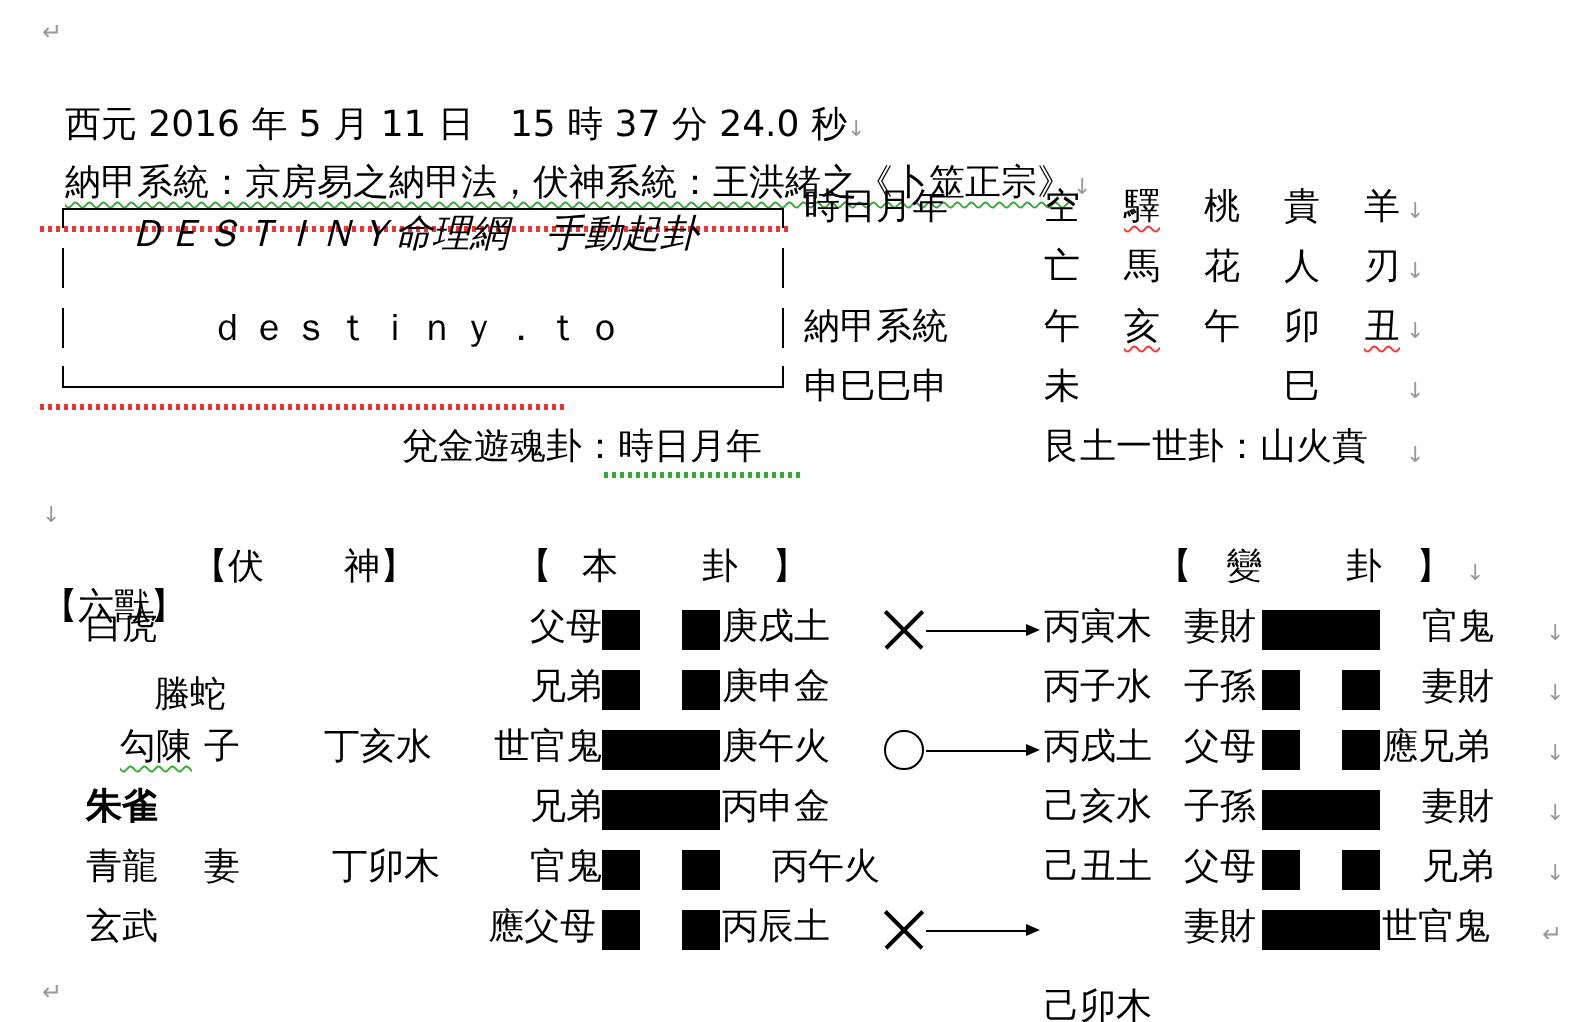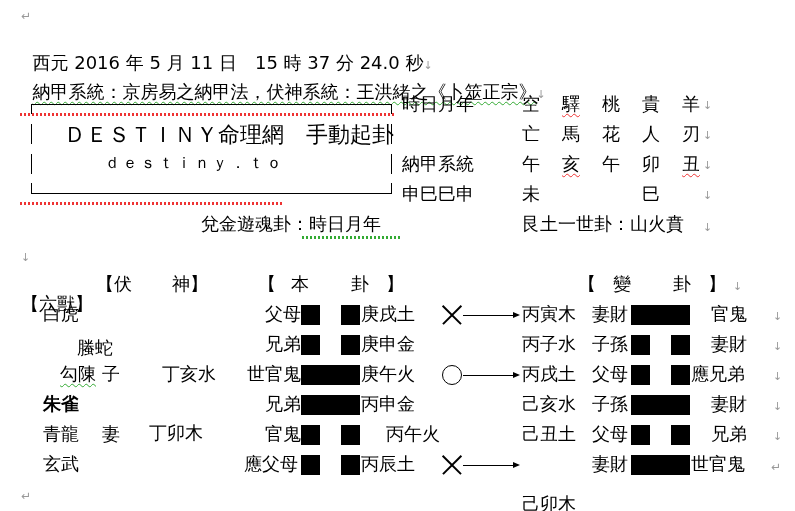--- a/index.html
+++ b/index.html
@@ -45,22 +45,22 @@
   <div class="hl" style="left:31px;top:104px;width:1px;height:10px;"></div>
   <div class="hl" style="left:31px;top:124px;width:1px;height:20px;"></div>
   <div class="hl" style="left:31px;top:154px;width:1px;height:20px;"></div>
   <div class="hl" style="left:31px;top:183px;width:1px;height:11px;"></div>
   <div class="hl" style="left:391px;top:104px;width:1px;height:10px;"></div>
   <div class="hl" style="left:391px;top:124px;width:1px;height:20px;"></div>
   <div class="hl" style="left:391px;top:154px;width:1px;height:20px;"></div>
   <div class="hl" style="left:391px;top:183px;width:1px;height:11px;"></div>
   <div class="wave-red" style="left:20px;top:113px;width:375px;"></div>
   <div class="wave-red" style="left:20px;top:202px;width:262px;"></div>
-  <div class="abs serif" style="left:64px;top:124px;font-size:22px;">ＤＥＳＴＩＮＹ命理網　手動起卦</div>
-  <div class="abs serif" style="left:104px;top:155px;font-size:16px;letter-spacing:2px;">ｄｅｓｔｉｎｙ．ｔｏ</div>
+  <div class="abs serif" style="left:64px;top:108px;font-size:19px;font-style:italic;">ＤＥＳＴＩＮＹ命理網　手動起卦</div>
+  <div class="abs serif" style="left:104px;top:155px;font-size:19px;letter-spacing:2px;">ｄｅｓｔｉｎｙ．ｔｏ</div>
 </div>
 
 <div class="abs t" style="left:402px;top:95px;">時日月年</div>
 <div class="abs t" style="left:402px;top:155px;">納甲系統</div>
 <div class="abs t" style="left:402px;top:185px;">申巳巳申</div>
 
 <div>
   <span class="abs t" style="left:522px;top:95px;">空</span>
   <span class="abs t" style="left:522px;top:125px;">亡</span>
   <span class="abs t" style="left:522px;top:155px;">午</span>
@@ -161,21 +161,21 @@
   <span class="abs t" style="left:522px;top:395px;">己亥水</span>
   <span class="abs t" style="left:592px;top:395px;">子孫</span>
   <div class="blk" style="left:631px;top:395px;width:59px;"></div>
   <span class="abs t" style="left:711px;top:395px;">妻財</span>
   <span class="abs mark" style="left:773px;top:401px;">↓</span>
 </div>
 
 <div>
   <span class="abs t" style="left:43px;top:425px;">青龍</span>
   <span class="abs t" style="left:102px;top:425px;">妻</span>
-  <span class="abs t" style="left:149px;top:425px;font-family:Liberation Mono, monospace;">丁卯木</span>
+  <span class="abs t" style="left:166px;top:425px;">丁卯木</span>
   <span class="abs t" style="left:261px;top:425px;width:40px;text-align:right;">官鬼</span>
   <div class="blk" style="left:301px;top:425px;width:19px;"></div>
   <div class="blk" style="left:341px;top:425px;width:19px;"></div>
   <span class="abs t" style="left:361px;top:425px;margin-left:25px;">丙午火</span>
   <span class="abs t" style="left:522px;top:425px;">己丑土</span>
   <span class="abs t" style="left:592px;top:425px;">父母</span>
   <div class="blk" style="left:631px;top:425px;width:19px;"></div>
   <div class="blk" style="left:671px;top:425px;width:19px;"></div>
   <span class="abs t" style="left:711px;top:425px;">兄弟</span>
   <span class="abs mark" style="left:773px;top:431px;">↓</span>

